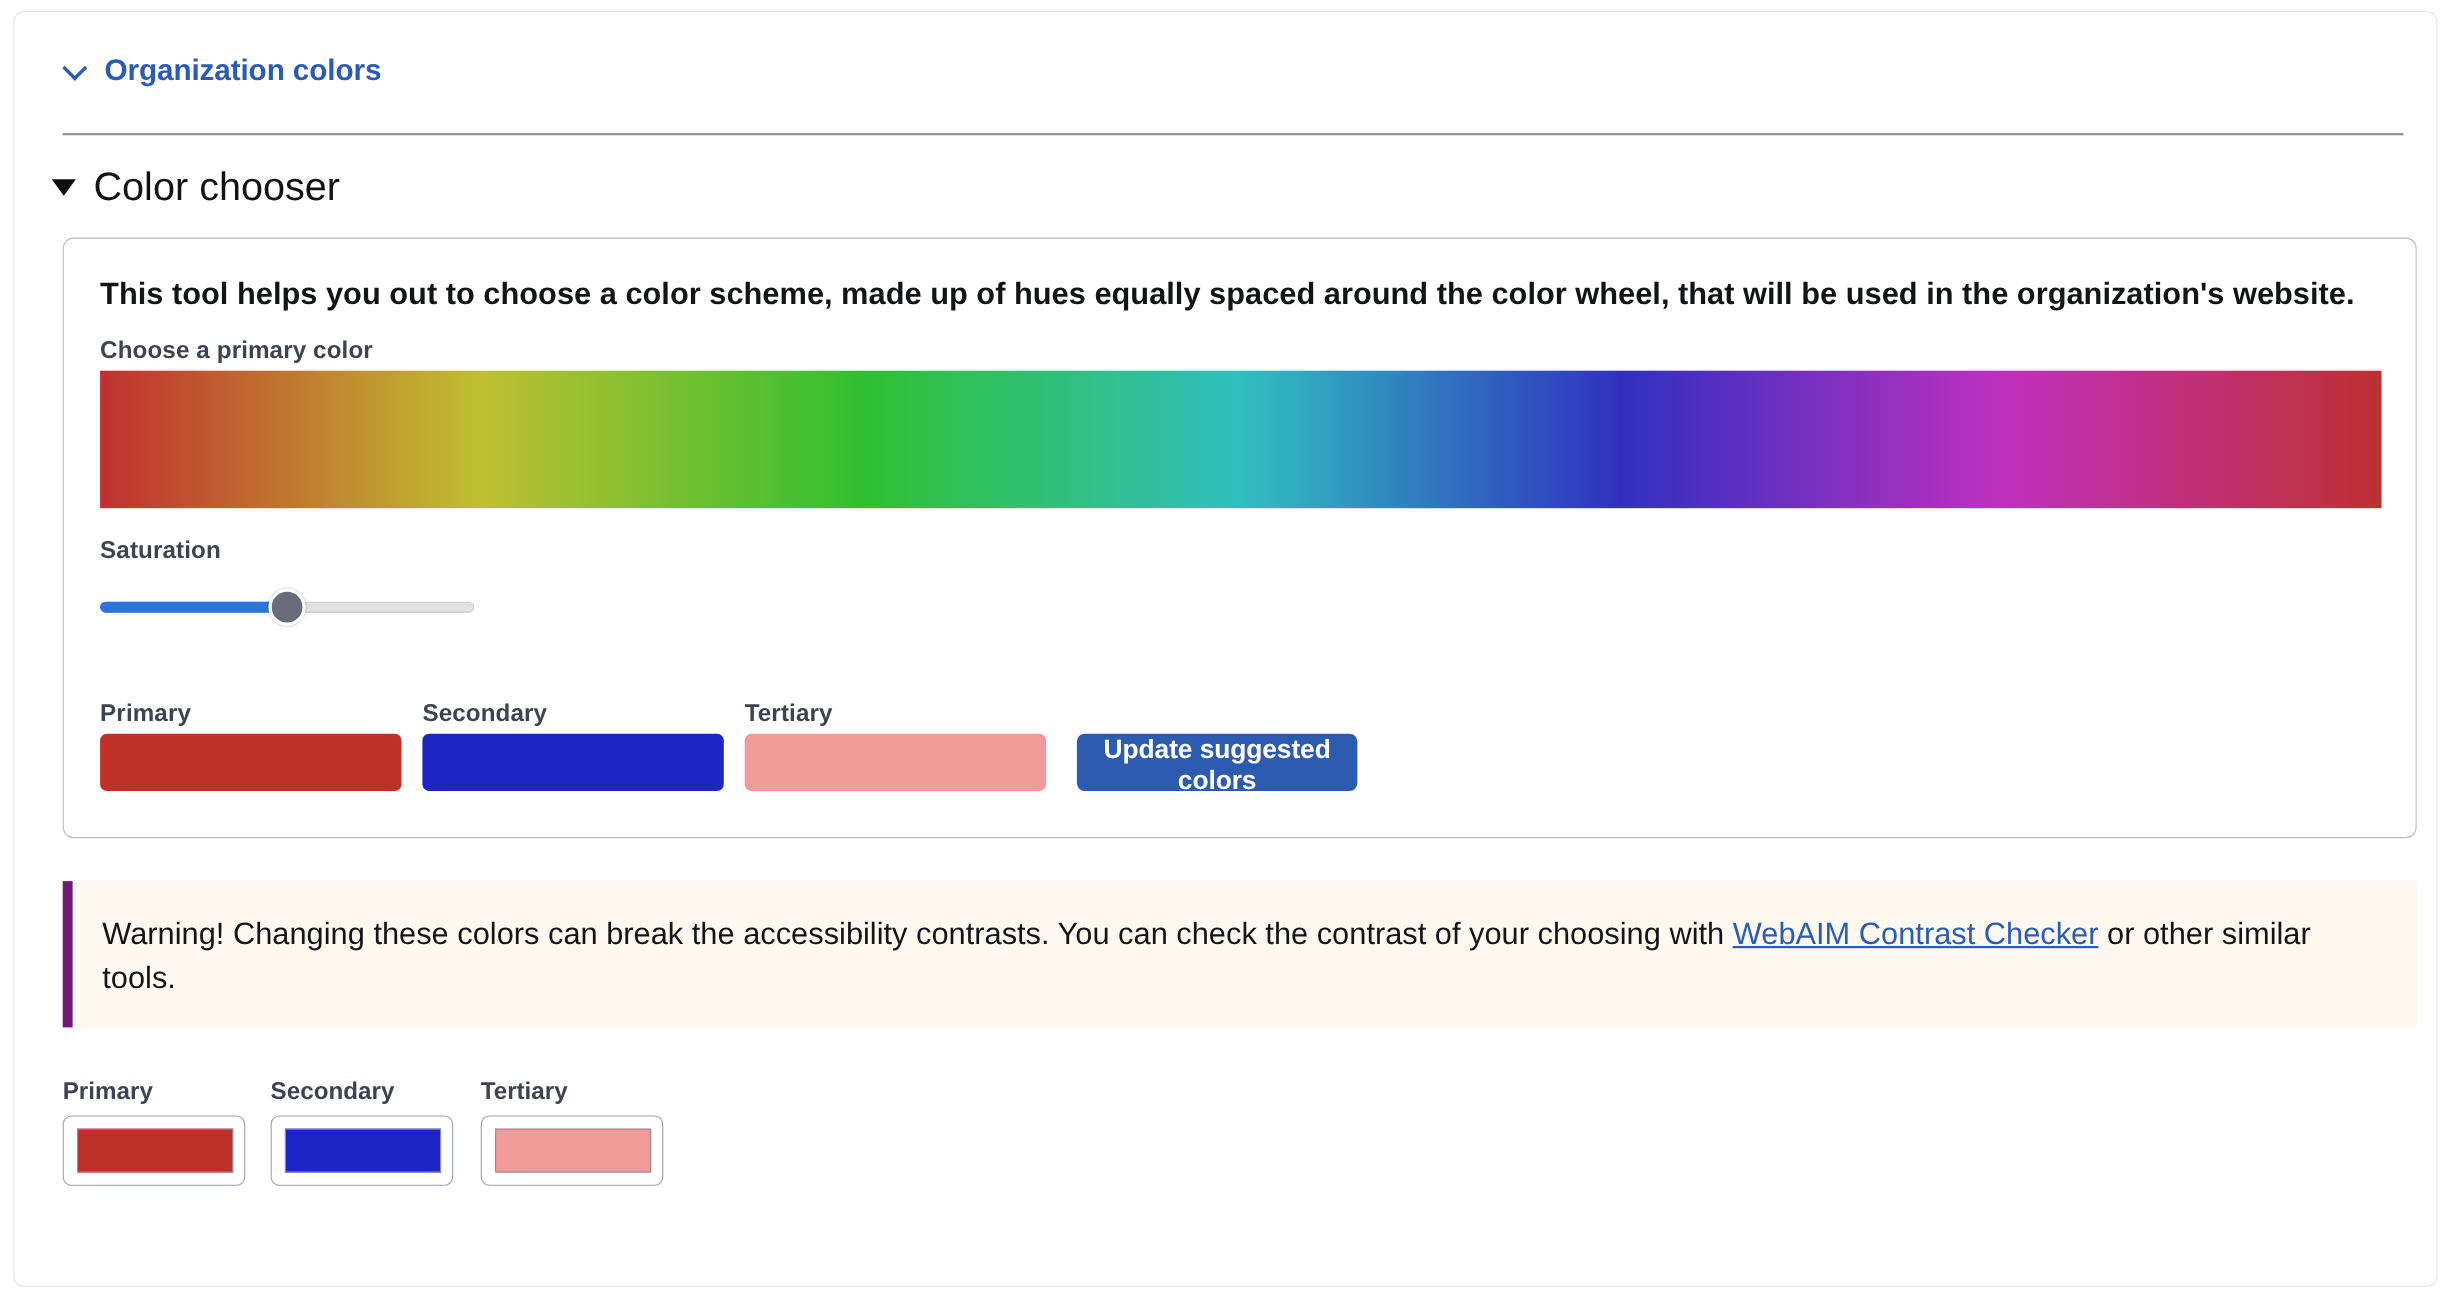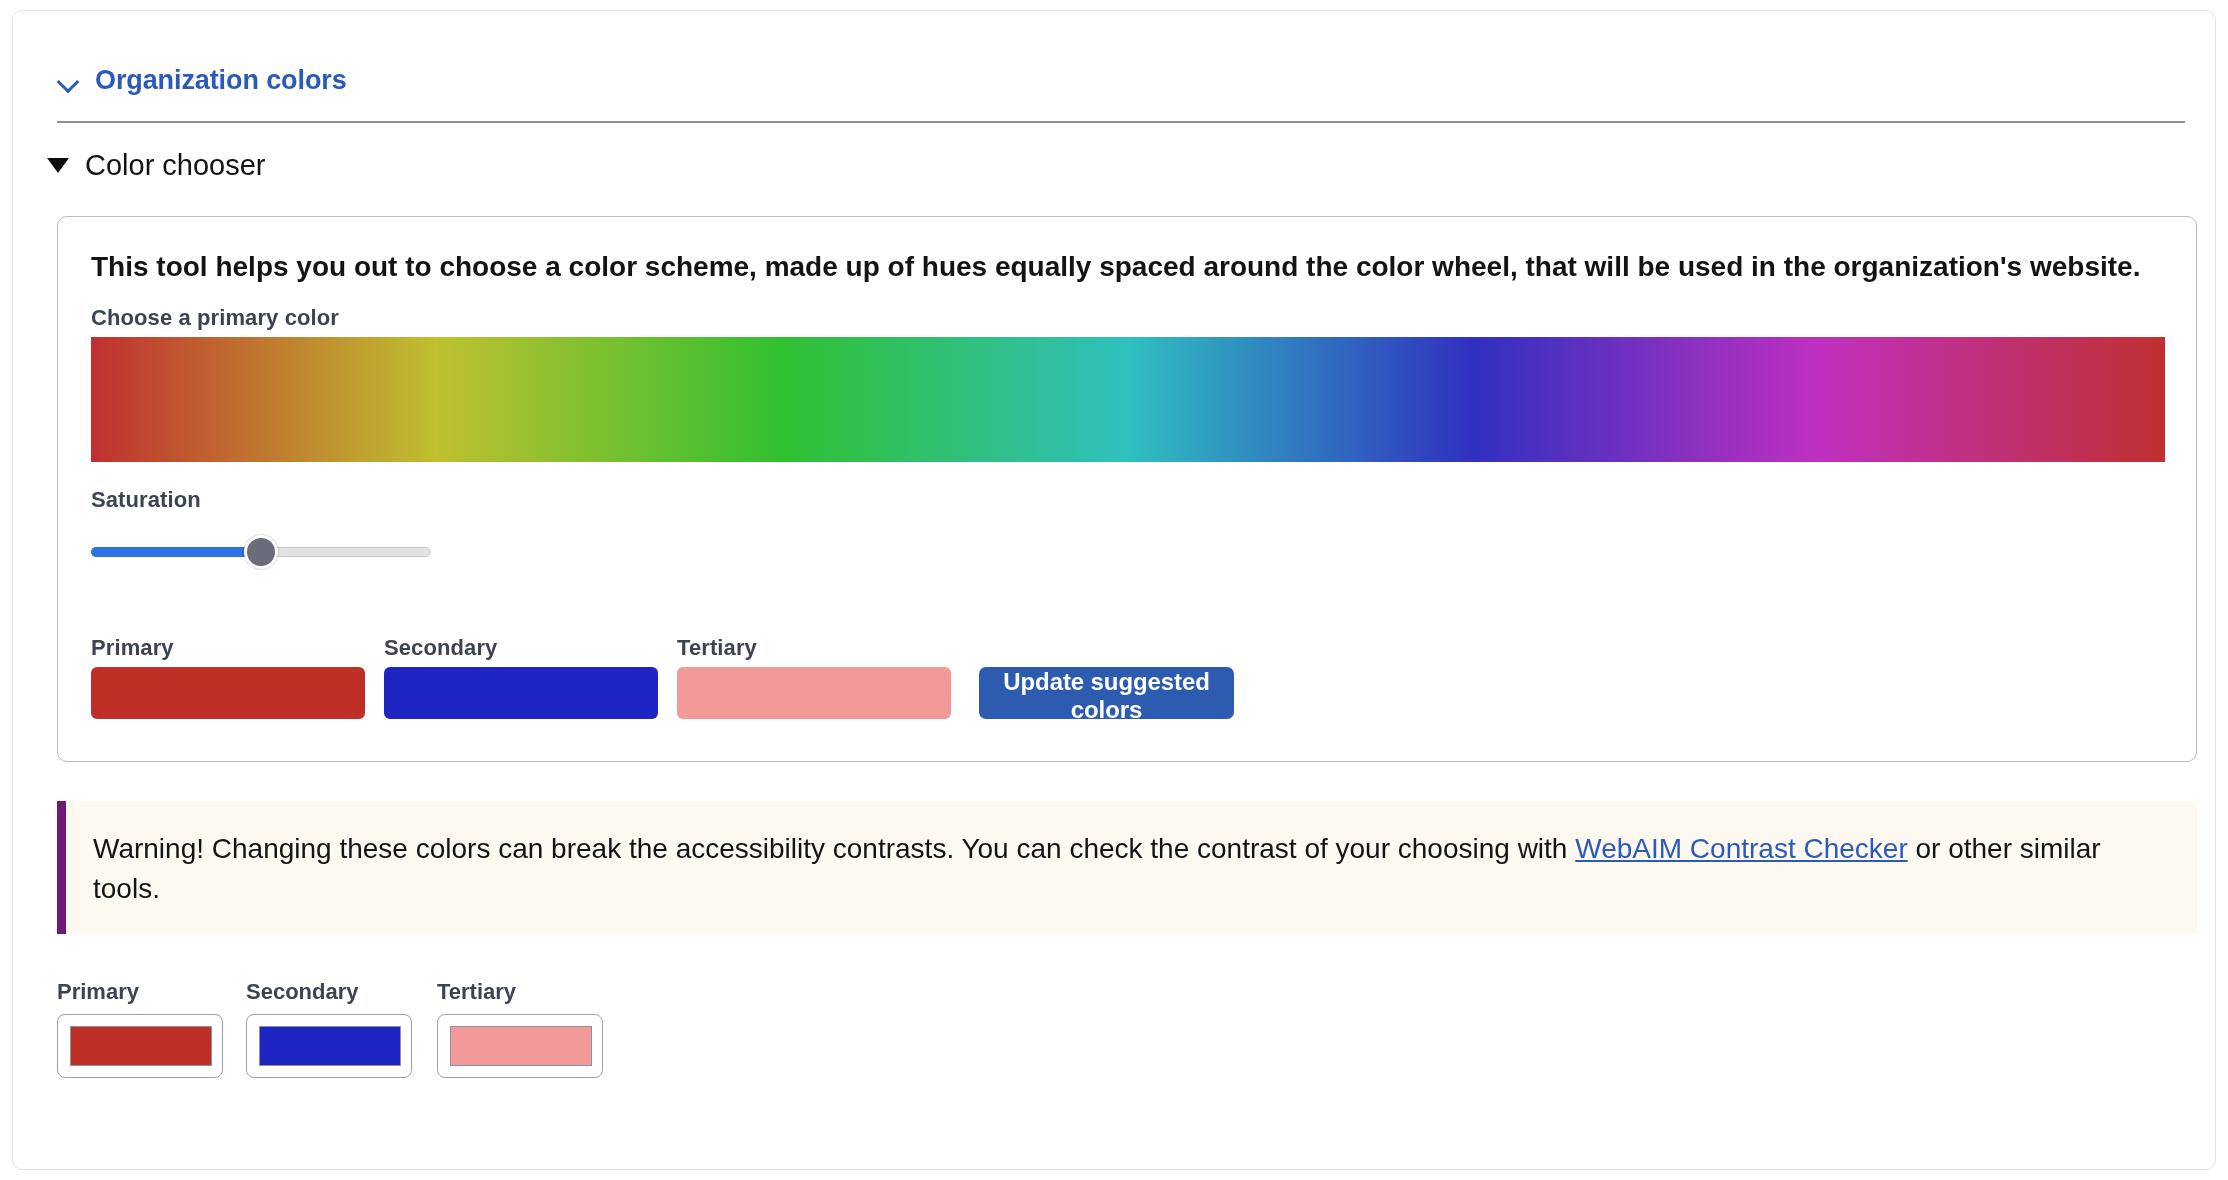--- a/index.html
+++ b/index.html
@@ -23,22 +23,22 @@
     left: 12px; top: 10px;
     width: 2204px; height: 1160px;
     background: #ffffff;
     border: 1px solid #e3e5e8;
     border-radius: 10px;
   }
 
   
   .accordion-header {
     position: absolute;
-    left: 44px; top: 54px;
-    display: flex; align-items: center; gap: 14px;
+    left: 44px; top: 38px;
+    display: flex; align-items: flex-start; gap: 14px;
     cursor: pointer;
   }
   .chevron-down {
     width: 24px; height: 24px;
     position: relative;
   }
   .chevron-down::before {
     content: "";
     position: absolute;
     left: 3px; top: 5px;
@@ -68,21 +68,21 @@
     display: flex; align-items: center; gap: 16px;
     cursor: pointer;
   }
   .triangle-down {
     width: 0; height: 0;
     border-left: 11px solid transparent;
     border-right: 11px solid transparent;
     border-top: 15px solid #0e0e0e;
   }
   .subsection-label {
-    font-size: 29px;
+    font-size: 36px;
     color: #111315;
     white-space: nowrap;
   }
 
   
   .chooser-card {
     position: absolute;
     left: 44px; top: 205px;
     width: 2140px; height: 546px;
     background: #ffffff;

